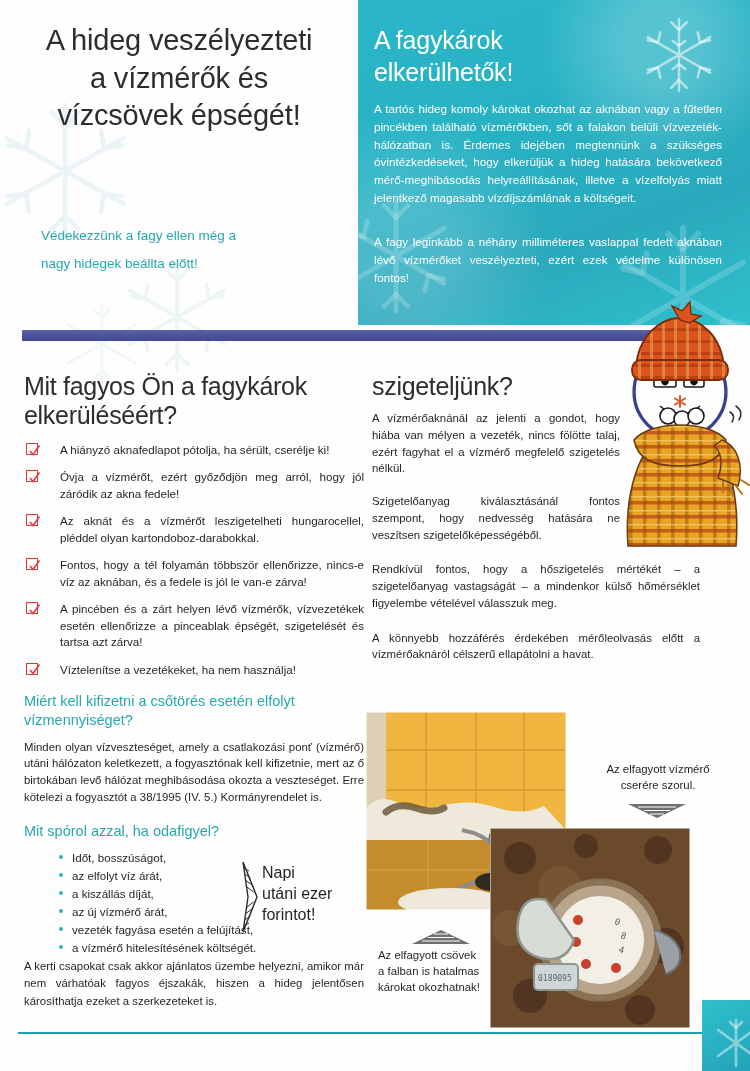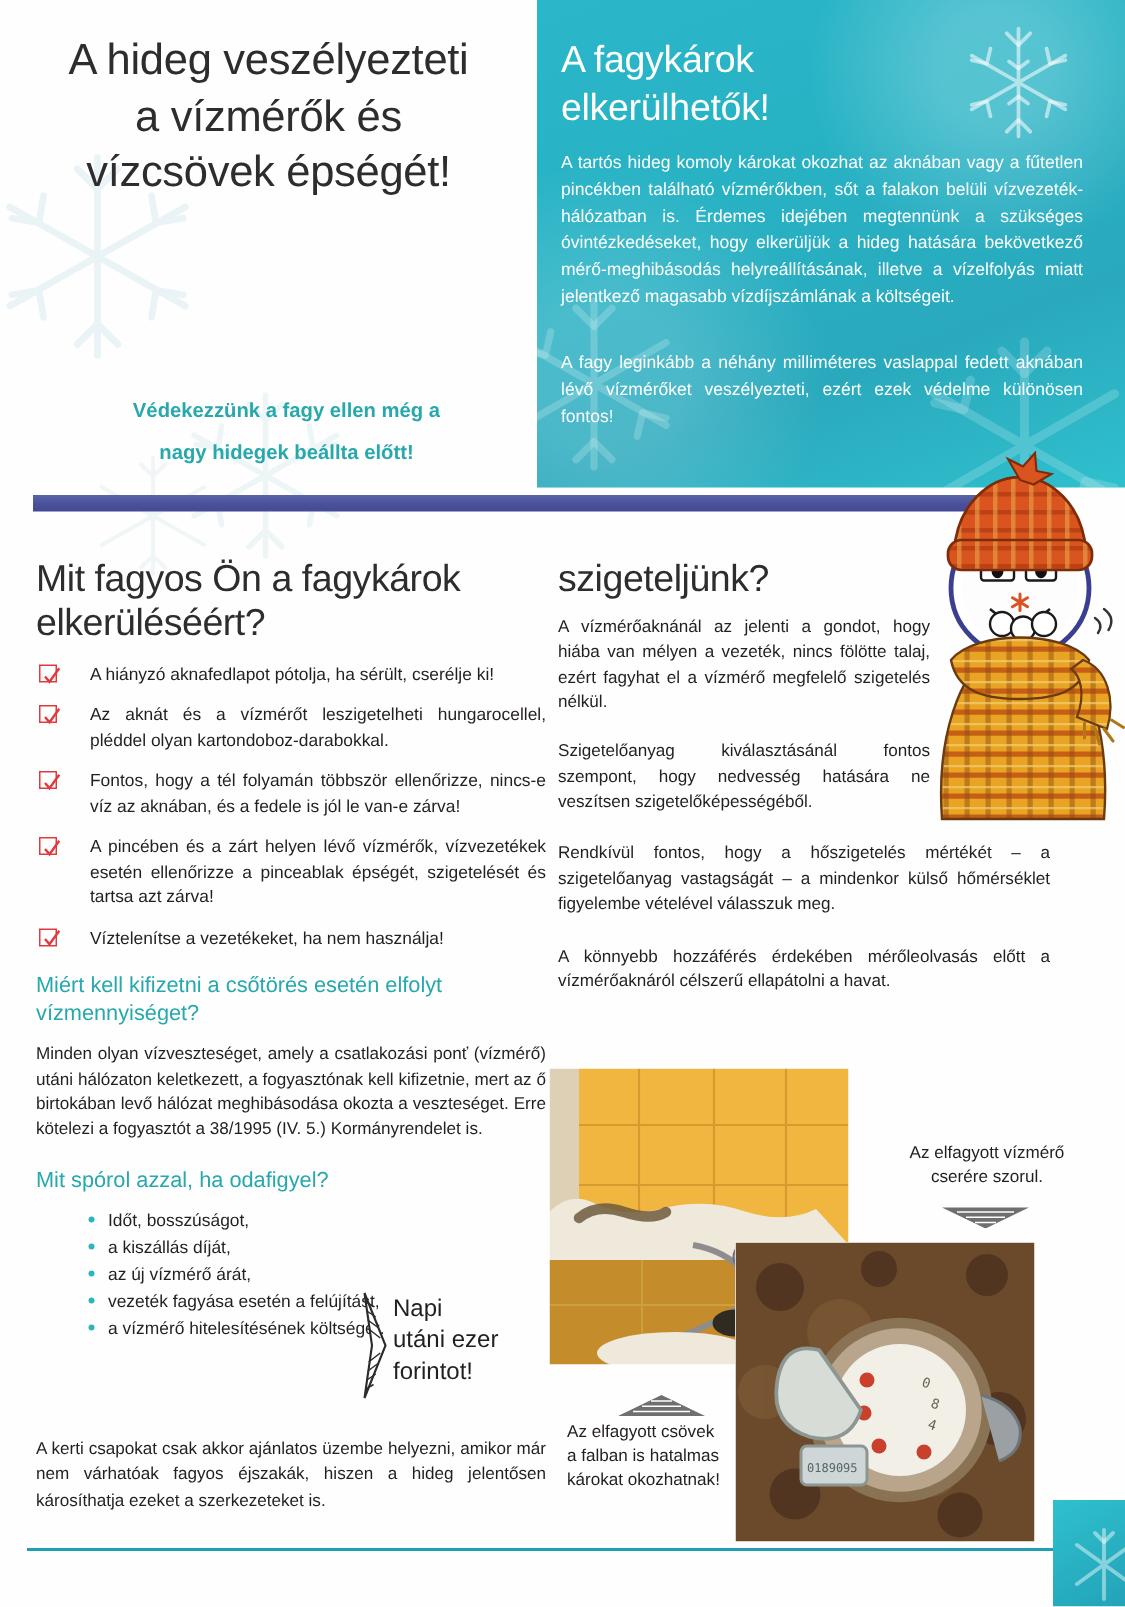--- a/index.html
+++ b/index.html
@@ -22,22 +22,22 @@
     position:absolute;right:18px;top:22px;width:322px;
     text-align:center;font-size:29px;line-height:1.30;
     font-weight:400;color:#2d2c2e;letter-spacing:-0.2px;
   }
   .hero-head span{display:block;white-space:nowrap;}
   .hero-big{
     position:absolute;right:16px;top:148px;width:330px;text-align:right;
     font-size:49px;line-height:1;font-weight:400;color:#5460a8;letter-spacing:-1.2px;
   }
   .hero-sub{
-    position:absolute;right:17px;top:222px;width:300px;text-align:center;
-    font-size:13.5px;line-height:2.05;color:#27a8ac;font-weight:700;margin-top:38px;
+    position:absolute;right:17px;top:222px;width:300px;text-align:left;
+    font-size:13.5px;line-height:2.05;color:#27a8ac;font-weight:400;
   }
   .hero-sub span{display:block;}
 
   
   .teal{
     position:absolute;left:358px;top:0;width:392px;height:325px;
     background:
       radial-gradient(circle at 78% 14%, rgba(255,255,255,.22) 0 9%, rgba(255,255,255,0) 30%),
       radial-gradient(circle at 12% 78%, rgba(255,255,255,.16) 0 12%, rgba(255,255,255,0) 34%),
       linear-gradient(160deg,#2bb6c9 0%,#27b2c4 38%,#2aa9bd 70%,#2fc0cd 100%);
@@ -290,20 +290,28 @@
             </svg>
         </span>
         <span>A hiányzó aknafedlapot pótolja, ha sérült, cserélje ki!</span>
       </li>
       <li>
         <span class="cbx">
           <svg width="13" height="13" viewBox="0 0 13 13">
               <path d="M2 7 L5 10.5 L11.5 1.5" fill="none" stroke="#e03a3e" stroke-width="1.6"></path>
             </svg>
         </span>
+        <span>Óvja a vízmérőt, ezért győződjön meg arról, hogy jól záródik az akna fedele!</span>
+      </li>
+      <li>
+        <span class="cbx">
+          <svg width="13" height="13" viewBox="0 0 13 13">
+              <path d="M2 7 L5 10.5 L11.5 1.5" fill="none" stroke="#e03a3e" stroke-width="1.6"></path>
+            </svg>
+        </span>
         <span>Az aknát és a vízmérőt leszigetelheti hungarocellel, pléddel olyan kartondoboz-darabokkal.</span>
       </li>
       <li>
         <span class="cbx">
           <svg width="13" height="13" viewBox="0 0 13 13">
               <path d="M2 7 L5 10.5 L11.5 1.5" fill="none" stroke="#e03a3e" stroke-width="1.6"></path>
             </svg>
         </span>
         <span>Fontos, hogy a tél folyamán többször ellenőrizze, nincs-e víz az aknában, és a fedele is jól le van-e zárva!</span>
       </li>
@@ -328,20 +336,21 @@
     <div class="sub-h" style="margin-top:14px;">
       <span>Miért kell kifizetni a csőtörés esetén elfolyt</span>
       <span>vízmennyiséget?</span>
     </div>
     <p class="body-p">Minden olyan vízveszteséget, amely a csatlakozási ponť (vízmérő) utáni hálózaton keletkezett, a fogyasztónak kell kifizetnie, mert az ő birtokában levő hálózat meghibásodása okozta a veszteséget. Erre kötelezi a fogyasztót a 38/1995 (IV. 5.) Kormányrendelet is.</p>
 
     <div class="sub-h" style="margin-top:16px;">Mit spórol azzal, ha odafigyel?</div>
 
     <ul class="bullets">
       <li>Időt, bosszúságot,</li>
+      <li>az elfolyt víz árát,</li>
       <li>a kiszállás díját,</li>
       <li>az új vízmérő árát,</li>
       <li>vezeték fagyása esetén a felújítást,</li>
       <li>a vízmérő hitelesítésének költségét.</li>
     </ul>
   </div>
 
   <div class="callout">
     <span class="callout-brace">
       <svg width="22" height="74" viewBox="0 0 22 74">

